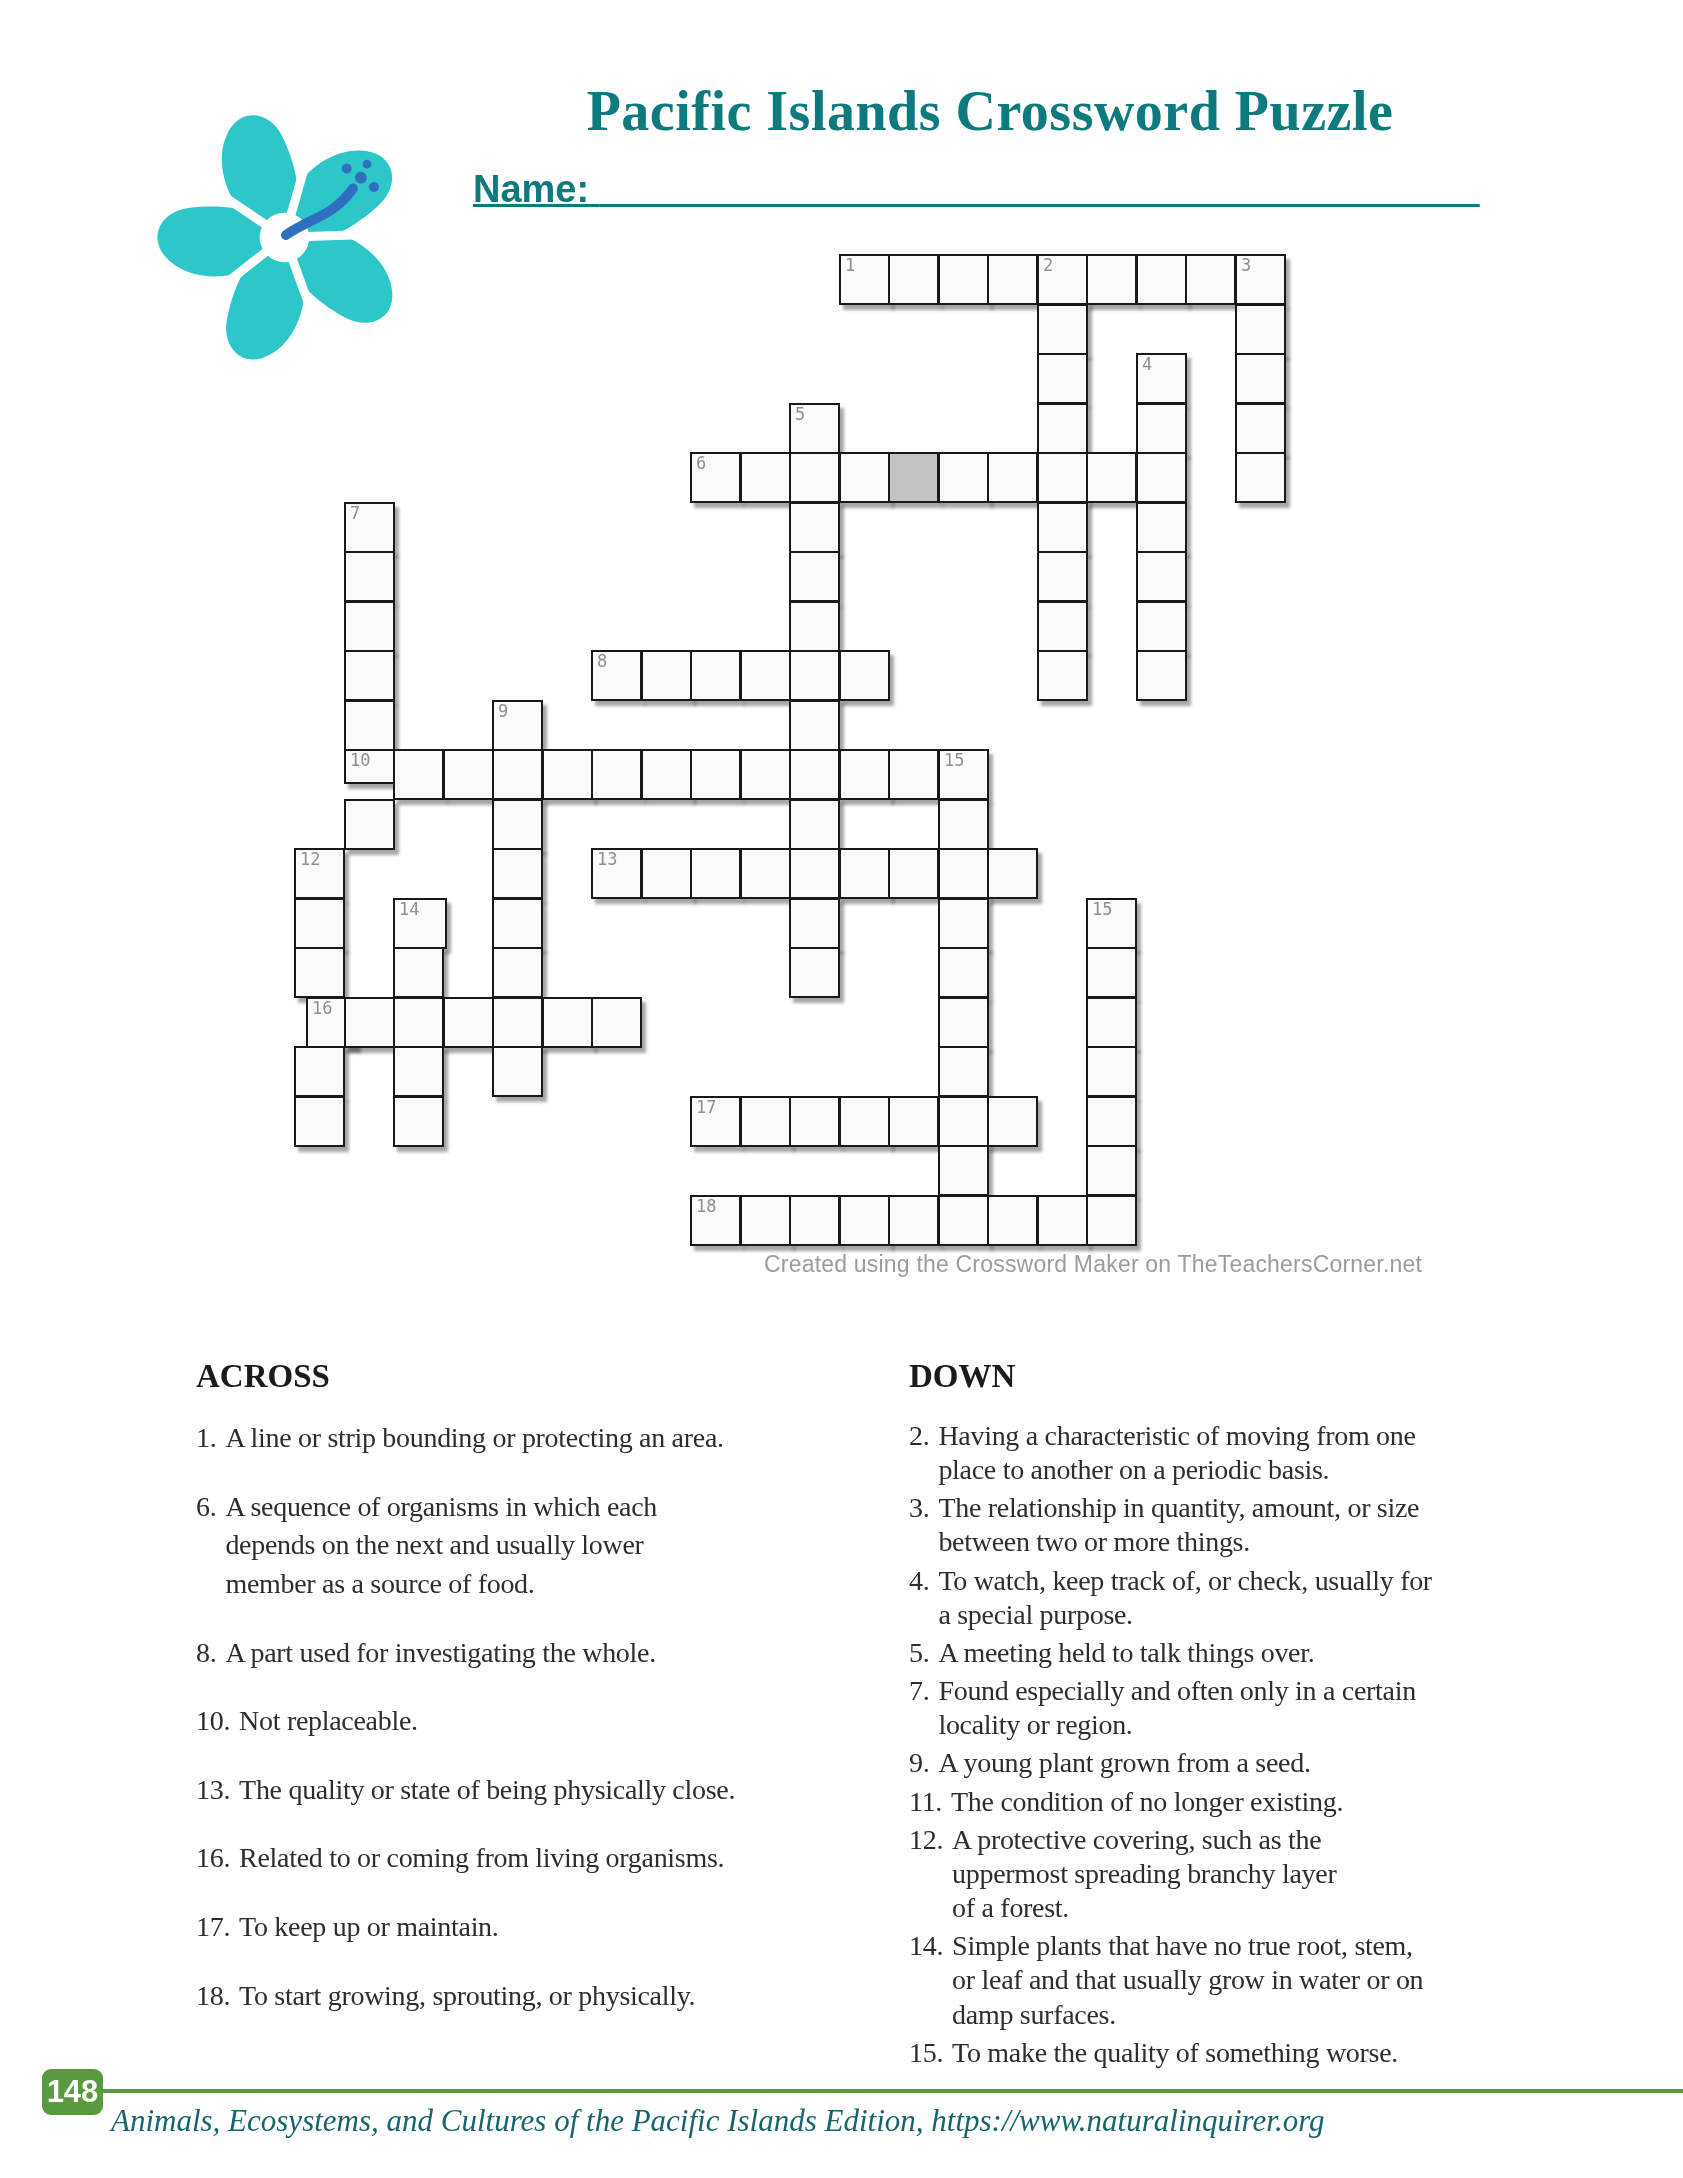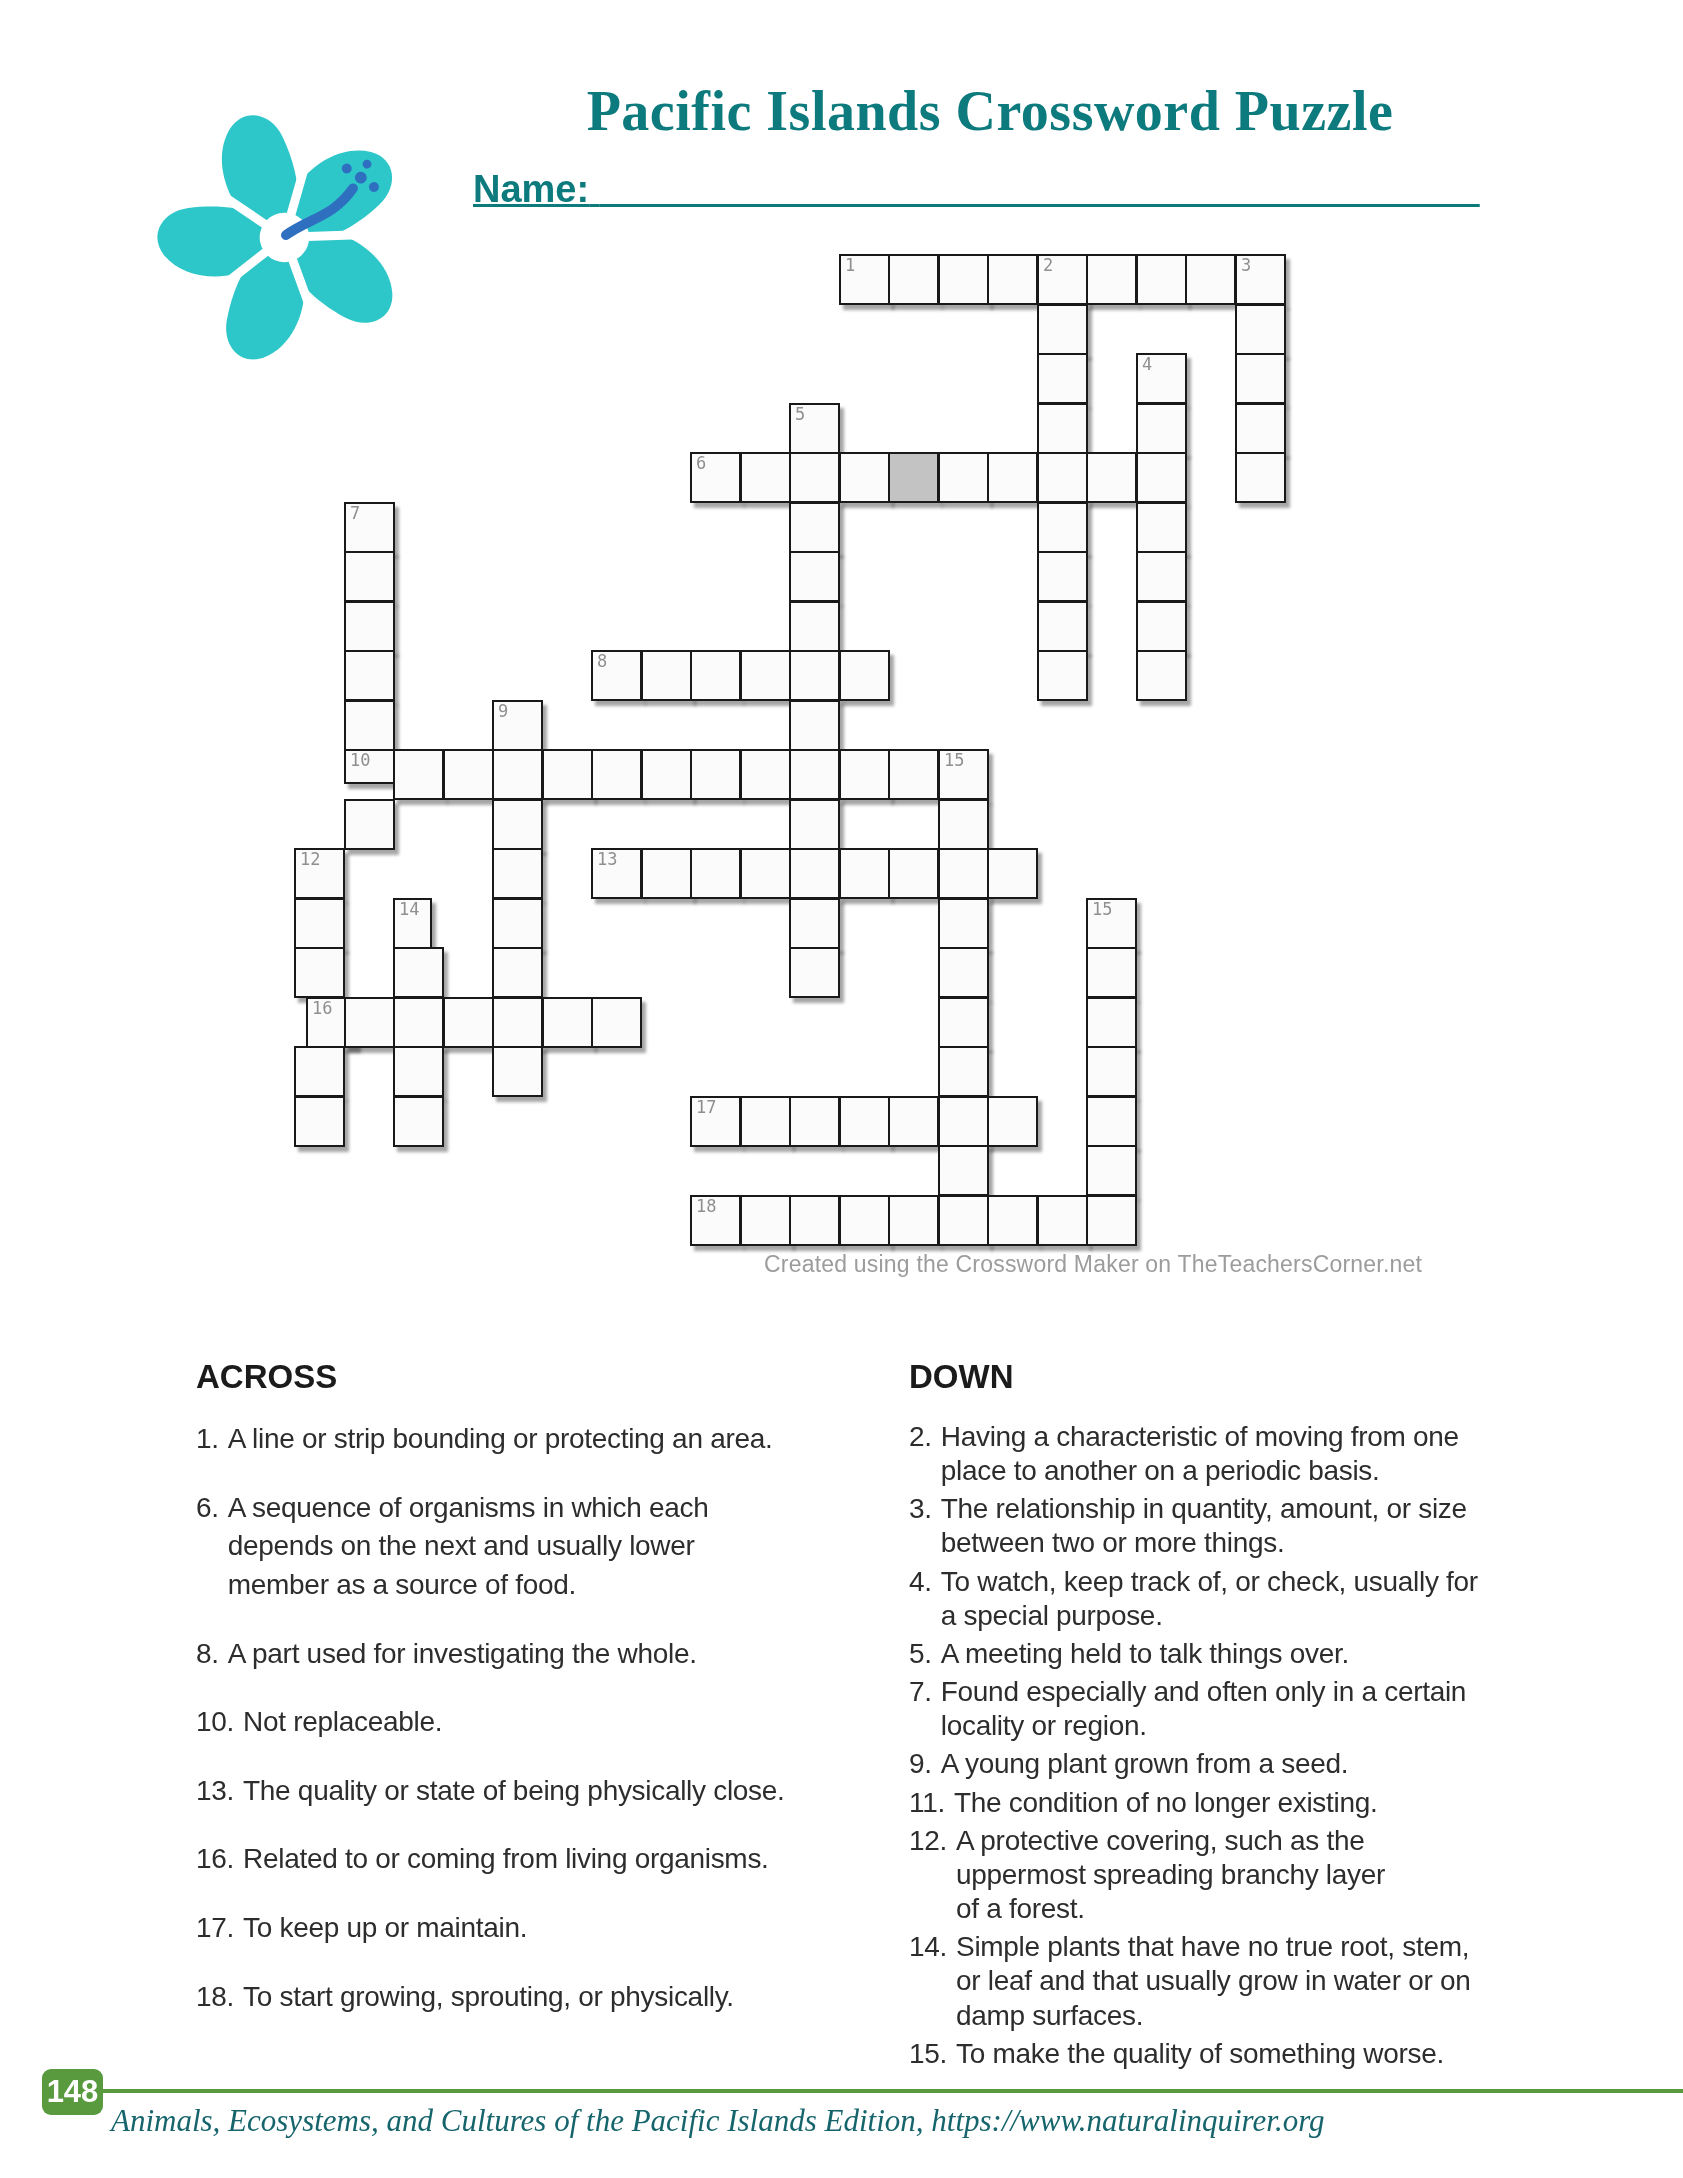--- a/index.html
+++ b/index.html
@@ -47,21 +47,21 @@
   .cell.shaded{background:var(--shaded);}
   .cellnum{
     position:absolute;top:1px;left:4px;
     font-family:"DejaVu Sans Mono", monospace;
     font-size:17px;color:var(--numgrey);line-height:1;
   }
   .credit{
     position:absolute;left:764px;top:1251px;
     font-size:23px;color:var(--creditgrey);letter-spacing:0.2px;
   }
-  .clues{position:absolute;}
+  .clues{position:absolute;font-family:Liberation Serif, serif;}
   .clues-across{left:196px;top:1358px;width:644px;}
   .clues-down{left:909px;top:1358px;width:579px;}
   .clues h2{
     font-size:33px;margin:0 0 24px 0;color:#1b1b1b;
     font-weight:bold;letter-spacing:0;
   }
   .clue{display:flex;color:var(--cluetext);font-size:28px;letter-spacing:-0.3px;}
   .clues-across .clue{line-height:1.38;margin-bottom:30px;}
   .clues-down .clue{line-height:1.22;margin-bottom:4px;}
   .clue-num{flex:0 0 auto;margin-right:9px;white-space:nowrap;}
@@ -223,21 +223,21 @@
     </div>
     <div class="cell" style="left: 641px; top: 848px; width: 51px; height: 51px;"></div>
     <div class="cell" style="left: 690px; top: 848px; width: 51px; height: 51px;"></div>
     <div class="cell" style="left: 740px; top: 848px; width: 51px; height: 51px;"></div>
     <div class="cell" style="left: 789px; top: 848px; width: 51px; height: 51px;"></div>
     <div class="cell" style="left: 839px; top: 848px; width: 51px; height: 51px;"></div>
     <div class="cell" style="left: 888px; top: 848px; width: 51px; height: 51px;"></div>
     <div class="cell" style="left: 938px; top: 848px; width: 51px; height: 51px;"></div>
     <div class="cell" style="left: 987px; top: 848px; width: 51px; height: 51px;"></div>
     <div class="cell" style="left: 294px; top: 898px; width: 51px; height: 51px;"></div>
-    <div class="cell" style="left: 393px; top: 898px; width: 39px; height: 51px;">
+    <div class="cell" style="left: 393px; top: 898px; width: 54px; height: 51px;">
       <span class="cellnum">14</span>
     </div>
     <div class="cell" style="left: 492px; top: 898px; width: 51px; height: 51px;"></div>
     <div class="cell" style="left: 789px; top: 898px; width: 51px; height: 51px;"></div>
     <div class="cell" style="left: 938px; top: 898px; width: 51px; height: 51px;"></div>
     <div class="cell" style="left: 1086px; top: 898px; width: 51px; height: 51px;">
       <span class="cellnum">15</span>
     </div>
     <div class="cell" style="left: 294px; top: 947px; width: 51px; height: 51px;"></div>
     <div class="cell" style="left: 393px; top: 947px; width: 51px; height: 51px;"></div>

